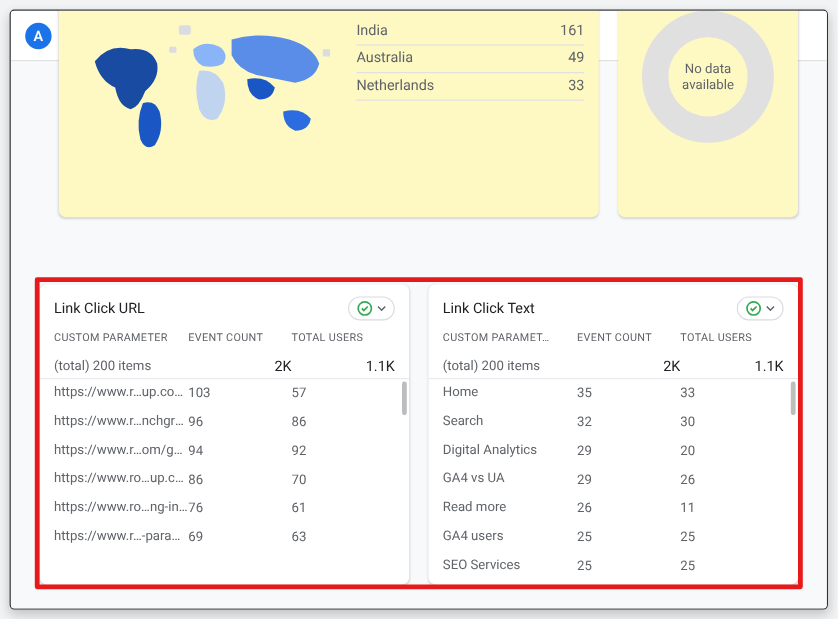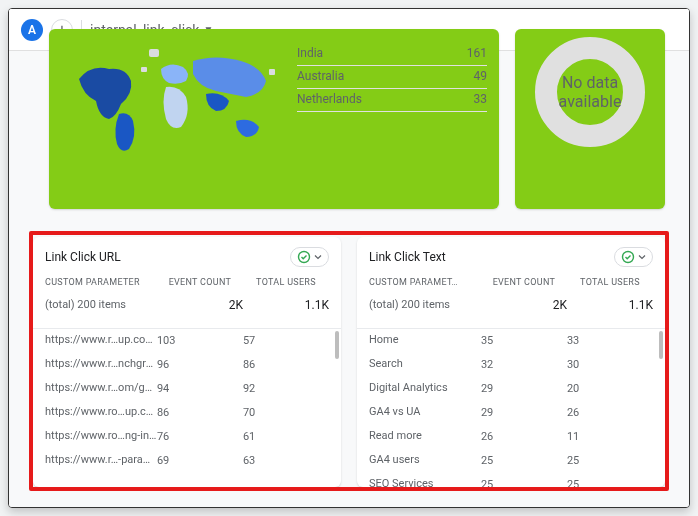--- a/index.html
+++ b/index.html
@@ -7,41 +7,41 @@
 .frame { position: absolute; inset: 8px; background: #fff; border: 1px solid #333; border-radius: 4px; overflow: hidden; box-shadow: 0 4px 10px rgba(0,0,0,0.2); }
 .inner { background: #f8f9fa; height: 100%; overflow: hidden; }
 .header { height: 42px; display: flex; align-items: center; padding: 0 12px; gap: 8px; background: #fff; border-bottom: 1px solid #e0e0e0; }
 .badge-a { width: 22px; height: 22px; border-radius: 50%; background: #1a73e8; color: #fff; font-size: 12px; font-weight: 600; display: flex; align-items: center; justify-content: center; }
 .plus-circle { width: 22px; height: 22px; border-radius: 50%; border: 1px solid #dadce0; color: #5f6368; font-size: 14px; display: flex; align-items: center; justify-content: center; background: #fff; }
 .divider-v { width: 1px; height: 20px; background: #dadce0; }
 .event-name { color: #5f6368; font-size: 14px; }
 .chevron { color: #5f6368; font-size: 10px; padding-left: 4px; }
 
 .top-row { display: flex; gap: 16px; padding: 0 24px 0 40px; margin-top: -50px; }
-.card { background: #84cc16; border-radius: 6px; box-shadow: 0 1px 2px rgba(60,64,67,0.2); overflow: hidden; margin-top: 28px; }
+.card { background: #fef9c3; border-radius: 6px; box-shadow: 0 1px 2px rgba(60,64,67,0.2); overflow: hidden; }
 .map-card { flex: 1; display: flex; min-height: 180px; padding: 10px 12px 10px 6px; }
 .map-svg-wrap { flex: 1; display: flex; align-items: flex-start; justify-content: center; }
 .country-list { width: 190px; font-size: 12px; color: #5f6368; padding-top: 4px; }
 .country-row { display: flex; justify-content: space-between; padding: 3px 0 5px; border-bottom: 1px solid #e0e0e0; }
 .donut-card { width: 150px; display: flex; align-items: flex-start; justify-content: center; padding-top: 8px; }
 .donut-wrap { position: relative; width: 110px; height: 110px; }
 .donut-ring { width: 110px; height: 110px; border-radius: 50%; border: 22px solid #e0e0e0; }
-.donut-text { position: absolute; inset: 0; display: flex; align-items: center; justify-content: center; font-size: 16px; color: #5f6368; text-align: center; padding: 0 18px; }
+.donut-text { position: absolute; inset: 0; display: flex; align-items: center; justify-content: center; font-size: 11px; color: #5f6368; text-align: center; padding: 0 18px; }
 
 .highlight-box { position: absolute; left: 20px; right: 20px; top: 222px; bottom: 16px; border: 4px solid #e61a1a; border-radius: 2px; z-index: 5; pointer-events: none; }
 .bottom-row { position: absolute; left: 24px; right: 24px; top: 228px; bottom: 20px; display: flex; gap: 16px; }
 .report-card { flex: 1; background: #fff; border-radius: 6px; box-shadow: 0 1px 2px rgba(60,64,67,0.2); display: flex; flex-direction: column; overflow: hidden; }
 .report-head { display: flex; align-items: center; justify-content: space-between; padding: 10px 12px 8px; }
 .report-title { font-size: 12px; color: #202124; font-weight: 400; }
 .check-pill { display: flex; align-items: center; gap: 3px; border: 1px solid #dadce0; border-radius: 14px; padding: 2px 6px; }
 .check-pill svg { display: block; }
 .col-head { display: flex; padding: 2px 12px 6px; font-size: 9px; color: #5f6368; letter-spacing: 0.3px; }
 .col-head .c1 { flex: 1.3; white-space: nowrap; overflow: hidden; text-overflow: ellipsis; }
-.col-head .c2, .col-head .c3 { flex: 1; text-align: center; }
-.total-row { display: flex; padding: 5px 12px 16px; font-size: 11px; color: #202124; border-bottom: 1px solid #e8eaed; }
+.col-head .c2, .col-head .c3 { flex: 1; text-align: left; }
+.total-row { display: flex; padding: 5px 12px 3px; font-size: 11px; color: #202124; border-bottom: 1px solid #e8eaed; }
 .total-row .c1 { flex: 1.3; color: #5f6368; }
 .total-row .c2, .total-row .c3 { flex: 1; text-align: right; font-size: 12px; }
 .rows-wrap { position: relative; flex: 1; overflow: hidden; }
 .rows { font-size: 11px; color: #5f6368; }
 .data-row { display: flex; padding: 4px 12px 5px; align-items: center; }
 .data-row .c1 { flex: 1.3; white-space: nowrap; overflow: hidden; text-overflow: ellipsis; position: relative; padding-bottom: 2px; }
 .data-row .c1::after { content: ''; position: absolute; left: 0; bottom: -2px; height: 2px; background: #1a73e8; width: 30px; }
 .data-row .c2, .data-row .c3 { flex: 1; text-align: left; }
 .scroll-ind { position: absolute; right: 2px; top: 2px; width: 4px; height: 28px; background: #bdbdbd; border-radius: 2px; }
 </style>

